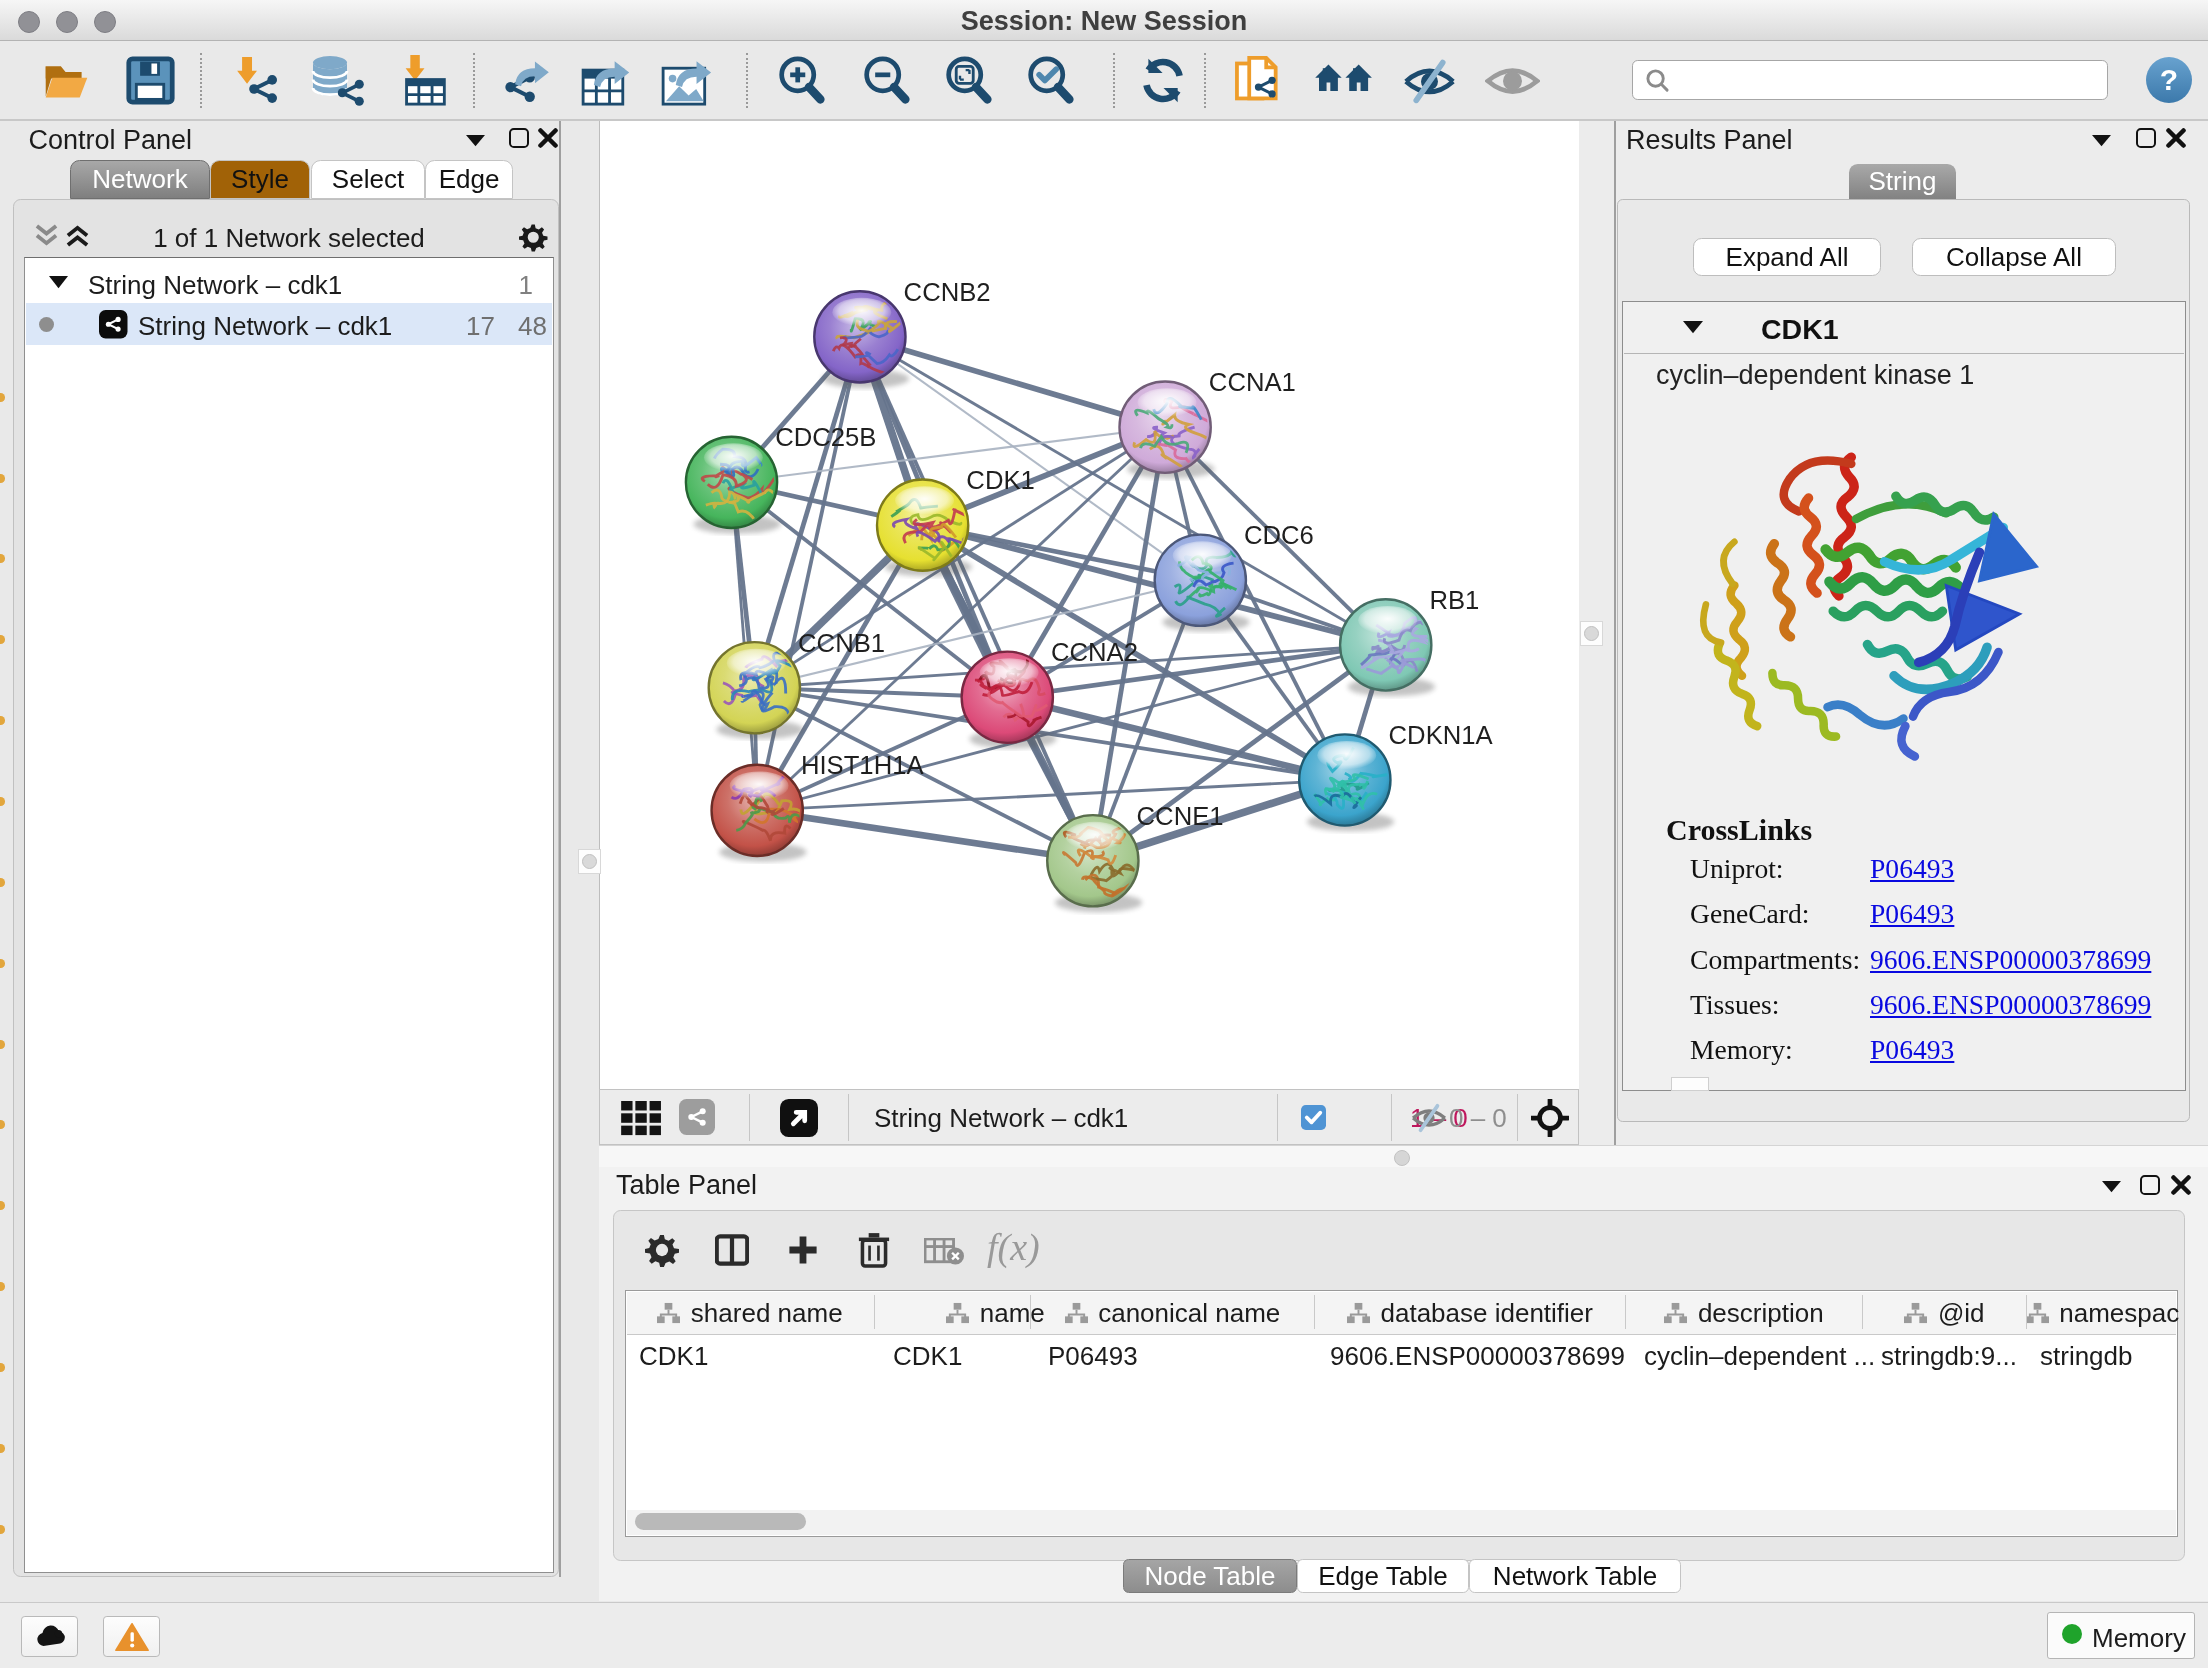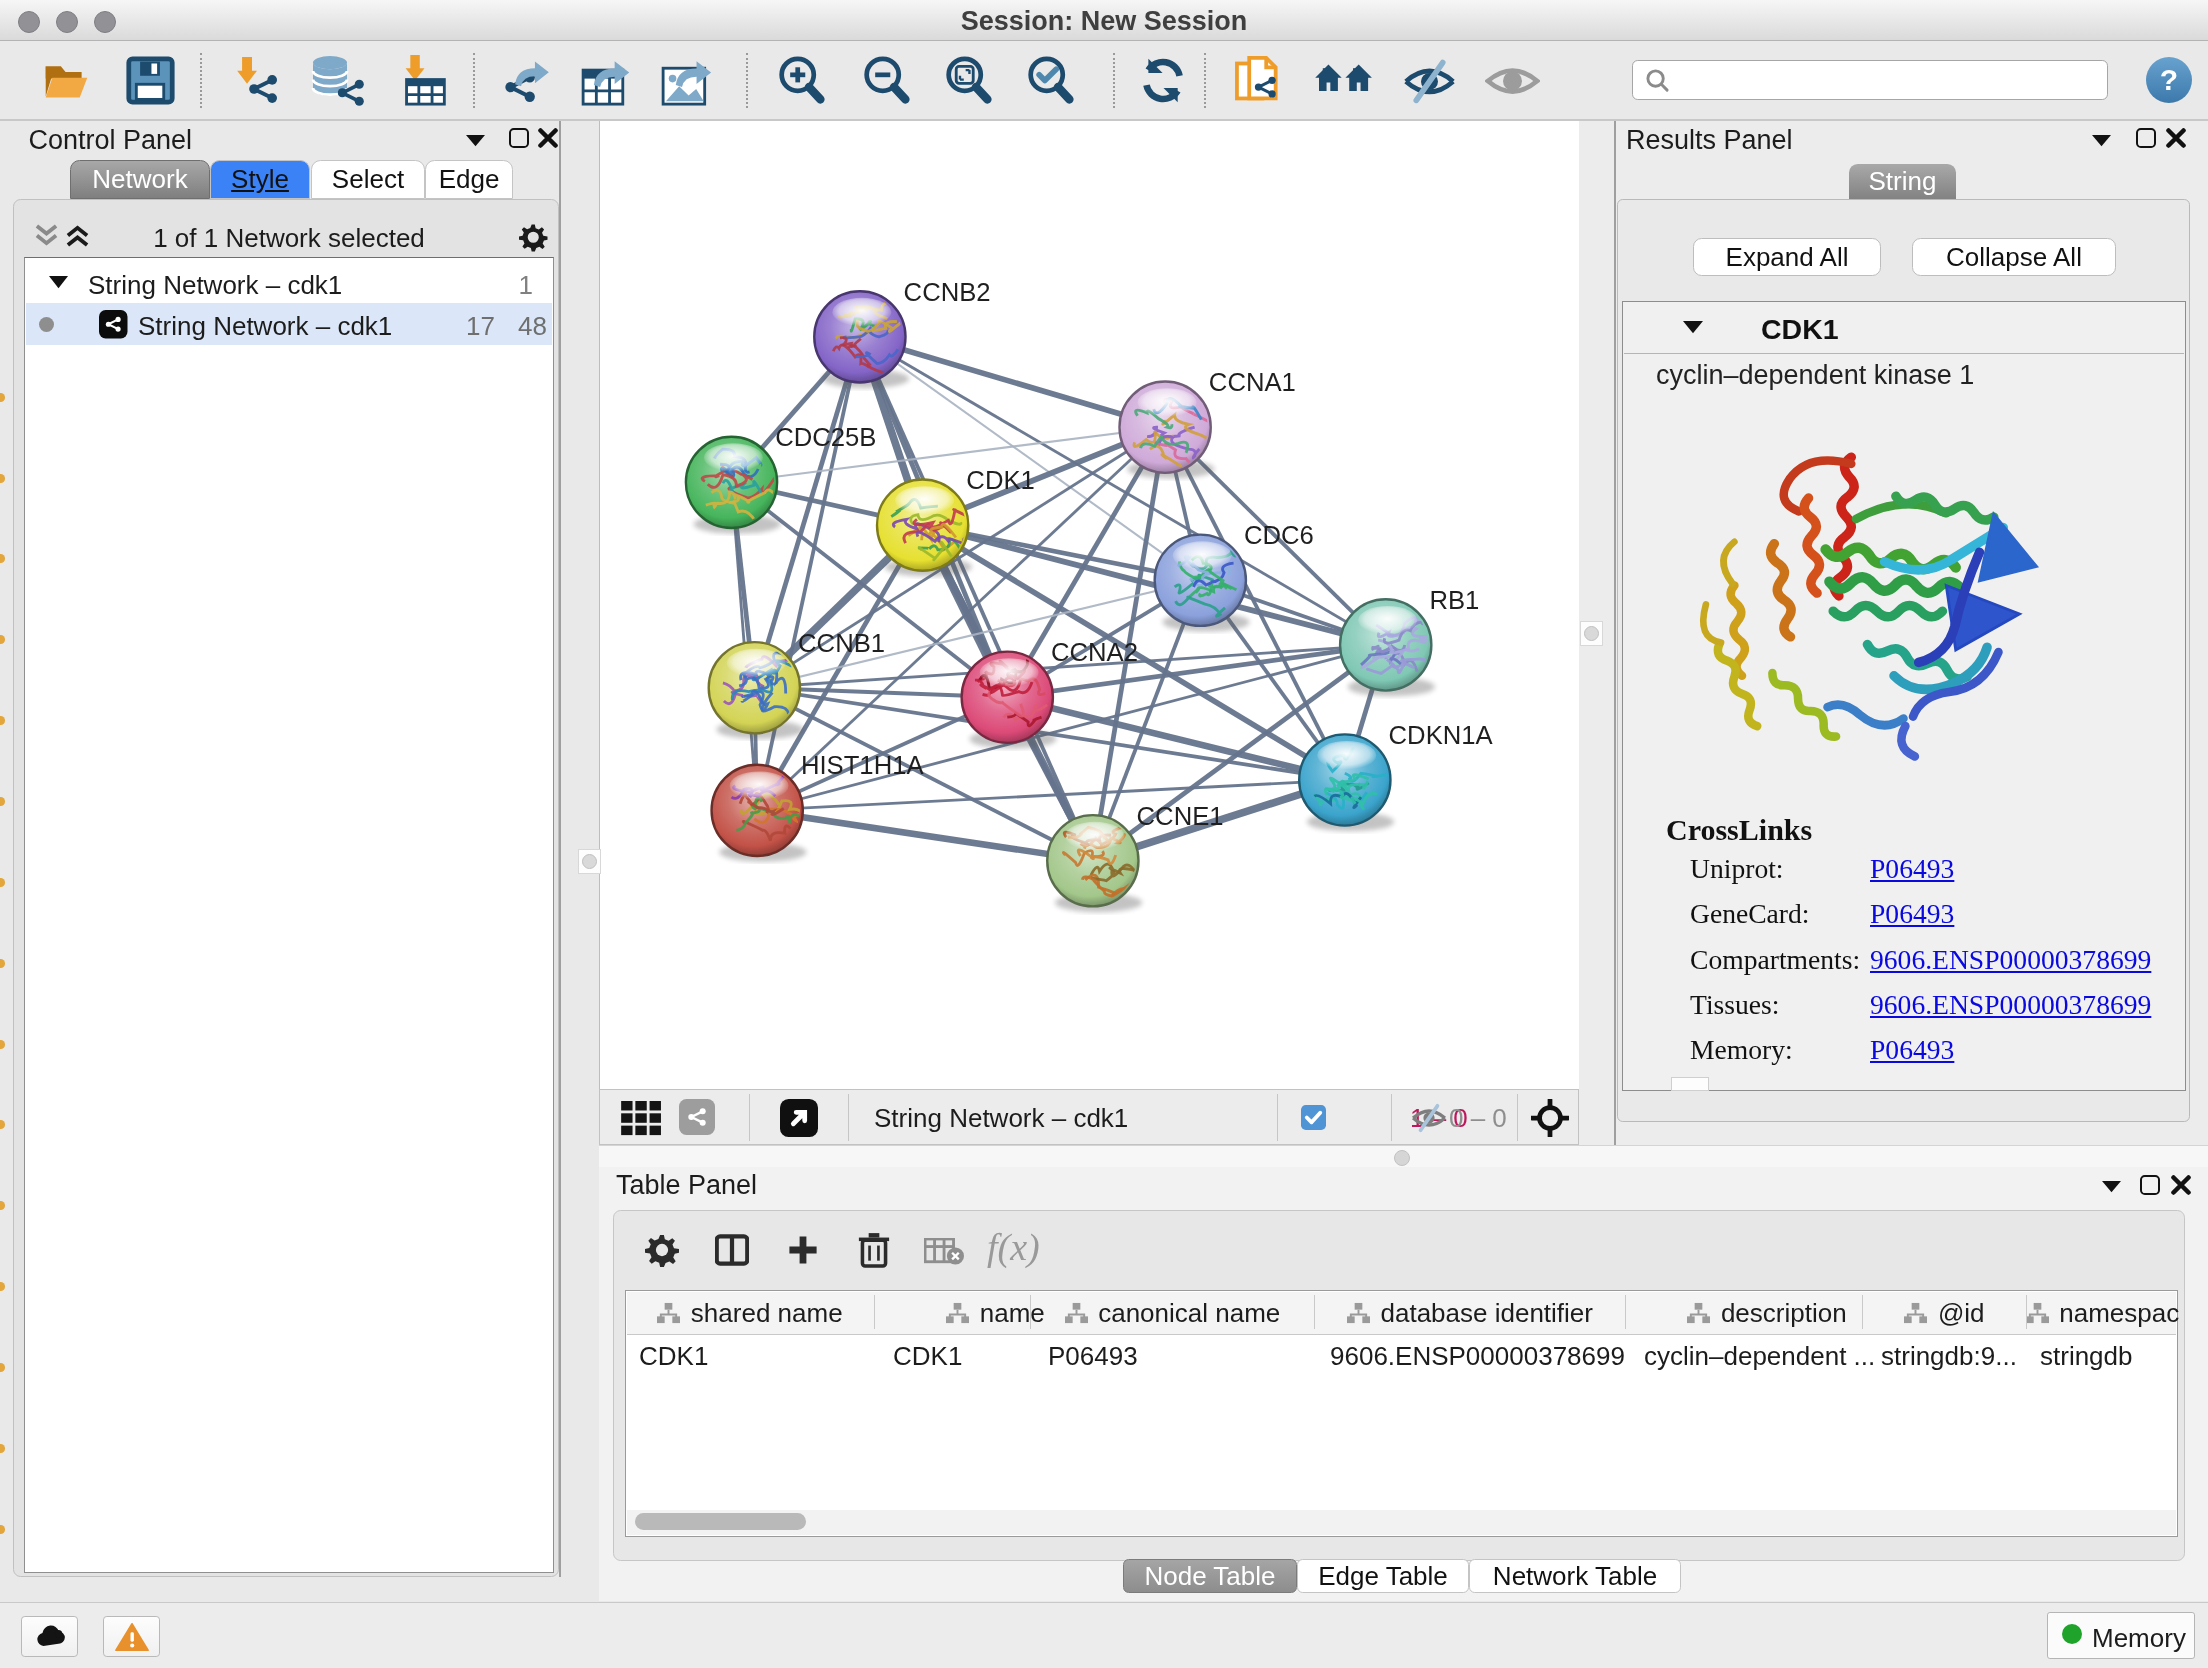--- a/index.html
+++ b/index.html
@@ -188,21 +188,21 @@
     <div class="abs" style="left:-3.8px;top:1525px;width:8.6px;height:8.6px;border-radius:50%;background:#e2a63d;"></div>
 <div class="abs t27" style="left:28.5px;top:125px;font-size:27px;">Control Panel</div>
 <svg class="abs" style="left:465px;top:134px;" width="21" height="13.3" viewBox="0 0 22 14">
       <path d="M1 1 h20 l-10 12 z" fill="#111"></path>
     </svg>
 <div class="abs" style="left:509px;top:128px;width:16px;height:16px;border:2.9px solid #111;border-radius:4.8px;"></div>
 <svg class="abs" style="left:538px;top:128px;" width="20" height="20" viewBox="0 0 24 24">
       <path d="M3 3 L21 21 M21 3 L3 21" stroke="#111" stroke-width="5.5" stroke-linecap="round"></path>
     </svg>
 <div class="abs ctr" style="left:70px;top:160px;width:140px;height:39px;background:linear-gradient(#a8a8a8,#7f7f7f);color:#fff;border:1px solid #6f6f6f;border-radius:9.5px 9.5px 0 0;font-size:26px;box-sizing:border-box;">Network</div>
-    <div class="abs ctr" style="left:210px;top:160px;width:100px;height:39px;background:#3b82f6;color:#111;border:1px solid #c4c4c4;border-radius:9.5px 9.5px 0 0;font-size:26px;box-sizing:border-box;text-decoration:underline;">Style</div>
+    <div class="abs ctr" style="left:210px;top:160px;width:100px;height:39px;background:#a16207;color:#111;border:1px solid #c4c4c4;border-radius:9.5px 9.5px 0 0;font-size:26px;box-sizing:border-box;">Style</div>
     <div class="abs ctr" style="left:311px;top:160px;width:114px;height:39px;background:#fff;color:#111;border:1px solid #c4c4c4;border-radius:9.5px 9.5px 0 0;font-size:26px;box-sizing:border-box;">Select</div>
     <div class="abs ctr" style="left:425px;top:160px;width:88px;height:39px;background:#fff;color:#111;border:1px solid #c4c4c4;border-radius:9.5px 9.5px 0 0;font-size:26px;box-sizing:border-box;">Edge</div>
 <div class="abs" style="left:13.3px;top:199px;width:546px;height:1378px;background:#e3e3e3;border:1px solid #c0c0c0;border-radius:7.6px;box-sizing:border-box;"></div>
 <svg class="abs" style="left:34px;top:224px;" width="25" height="23" viewBox="0 0 26 24">
       <g fill="none" stroke="#8a8a8a" stroke-width="4">
         <path d="M3 2 l10 8 l10 -8"></path>
         <path d="M3 12 l10 8 l10 -8"></path>
       </g>
     </svg>
 <svg class="abs" style="left:65px;top:224px;" width="25" height="23" viewBox="0 0 26 24">
@@ -778,21 +778,21 @@
         <g fill="#9a9a9a">
           <rect x="9" y="1" width="8" height="7"></rect>
           <rect x="1" y="15" width="8" height="7"></rect>
           <rect x="17" y="15" width="8" height="7"></rect>
           <path d="M12 8 h2 v4 h-2 z M4 12 h18 v2 H4 z M4 12 h2 v4 h-2 z M20 12 h2 v4 h-2 z"></path>
         </g>
       </svg>
       <span>database identifier</span>
     </div>
     <div class="abs" style="left:1314px;top:1295px;width:0;height:34px;border-left:1.9px solid #c9c9c9;"></div>
-    <div class="abs ctr t27" style="left:1625px;top:1292px;width:237px;height:42px;padding-left:23px;">
+    <div class="abs ctr t27" style="left:1625px;top:1292px;width:237px;height:42px;">
       <svg width="25" height="23" viewBox="0 0 26 24" style="flex:0 0 auto;margin-right:9.5px;">
         <g fill="#9a9a9a">
           <rect x="9" y="1" width="8" height="7"></rect>
           <rect x="1" y="15" width="8" height="7"></rect>
           <rect x="17" y="15" width="8" height="7"></rect>
           <path d="M12 8 h2 v4 h-2 z M4 12 h18 v2 H4 z M4 12 h2 v4 h-2 z M20 12 h2 v4 h-2 z"></path>
         </g>
       </svg>
       <span>description</span>
     </div>

